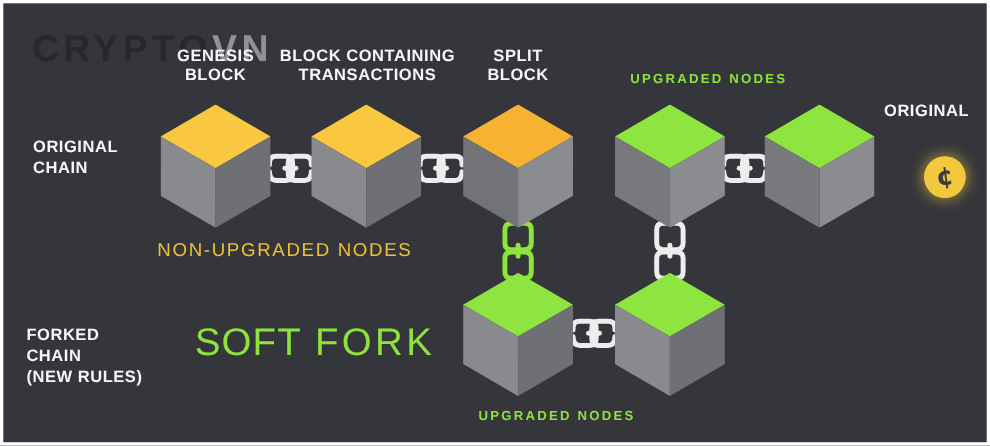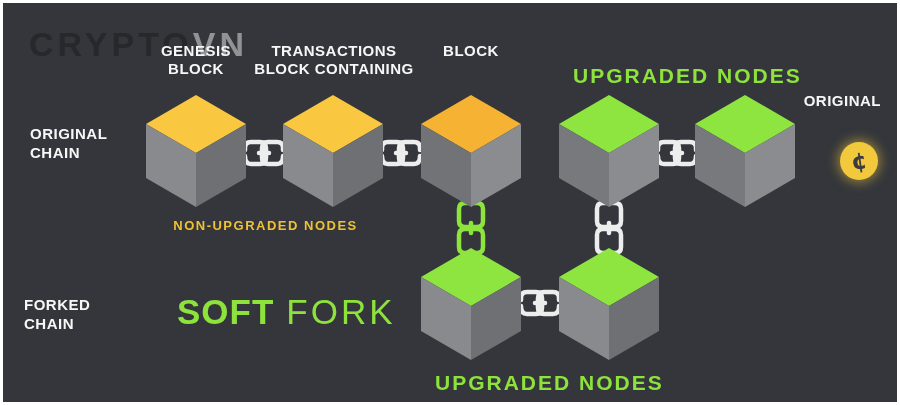--- a/index.html
+++ b/index.html
@@ -18,35 +18,35 @@
   .top-label{
     position:absolute;text-align:center;color:var(--white_text,#F7F7F7);
     font-size:15px;font-weight:700;line-height:18px;letter-spacing:.5px;z-index:2;
   }
   .side-label{
     position:absolute;color:var(--white_text,#F7F7F7);font-size:15px;
     font-weight:700;line-height:19px;letter-spacing:.5px;z-index:2;
   }
   .green-label{
     position:absolute;text-align:left;color:var(--green_accent,#8DE33C);
-    font-size:21px;font-weight:700;letter-spacing:2px;z-index:2;white-space:nowrap;
+    font-size:12px;font-weight:700;letter-spacing:2px;z-index:2;white-space:nowrap;
   }
   .yellow-label{
-    position:absolute;text-align:center;color:var(--yellow_accent,#EFC233);
-    font-size:13px;font-weight:700;letter-spacing:1.5px;z-index:2;white-space:nowrap;
+    position:absolute;text-align:left;color:var(--yellow_accent,#EFC233);
+    font-size:17px;font-weight:400;letter-spacing:1.5px;z-index:2;white-space:nowrap;
   }
   .coin-label{
     position:absolute;text-align:right;color:var(--white_text,#F7F7F7);
     font-size:15px;font-weight:700;line-height:18px;letter-spacing:.5px;z-index:2;
   }
   .softfork{
     position:absolute;left:174px;top:291px;font-size:35px;line-height:1;
     color:var(--green_accent,#8DE33C);letter-spacing:1px;white-space:nowrap;z-index:2;
   }
-  .softfork .soft{font-weight:700;margin-right:12px;}
+  .softfork .soft{font-weight:400;margin-right:12px;}
   .softfork .fork{font-weight:400;letter-spacing:3px;}
   .coin{
     position:absolute;left:837px;top:139px;width:38px;height:38px;border-radius:50%;
     background:var(--coin_yellow,#F2C83D);
     box-shadow:0 0 12px 2px rgba(242,200,61,.55);
     display:flex;align-items:center;justify-content:center;z-index:2;
   }
   .coin span{
     color:#3A3C40;font-size:23px;font-weight:700;font-family:"DejaVu Sans",sans-serif;
     transform:rotate(-8deg);
@@ -127,25 +127,26 @@
         <polygon points="100,29 100,83 50,112 50,58" fill="#6E7073"></polygon>
       </svg>
     </div>
 
   <div class="top-label" style="left:133px;top:39px;width:120px;">
     <div>GENESIS</div>
     <div>BLOCK</div>
   </div>
 
   <div class="top-label" style="left:236px;top:39px;width:190px;">
+    <div>BLOCK CONTAINING</div>
     <div>TRANSACTIONS</div>
-    <div>BLOCK CONTAINING</div>
   </div>
 
   <div class="top-label" style="left:418px;top:39px;width:100px;">
+    <div>SPLIT</div>
     <div>BLOCK</div>
   </div>
 
   <div class="green-label" style="left:570px;top:61px;width:205px;">UPGRADED NODES</div>
 
   <div class="coin-label" style="left:778px;top:89px;width:100px;">
     <div>ORIGINAL</div>
   </div>
 
   <div class="coin">
@@ -155,20 +156,21 @@
   <div class="side-label" style="left:27px;top:121px;">
     <div>ORIGINAL</div>
     <div>CHAIN</div>
   </div>
 
   <div class="yellow-label" style="left:140px;top:215px;width:245px;">NON-UPGRADED NODES</div>
 
   <div class="side-label" style="left:21px;top:276px;margin-top:16px;">
     <div>FORKED</div>
     <div>CHAIN</div>
+    <div>(NEW RULES)</div>
   </div>
 
   <div class="softfork">
     <span class="soft">SOFT</span><span class="fork">FORK</span>
   </div>
 
   <div class="green-label" style="left:432px;top:368px;width:205px;">UPGRADED NODES</div>
 
 </div>
 

